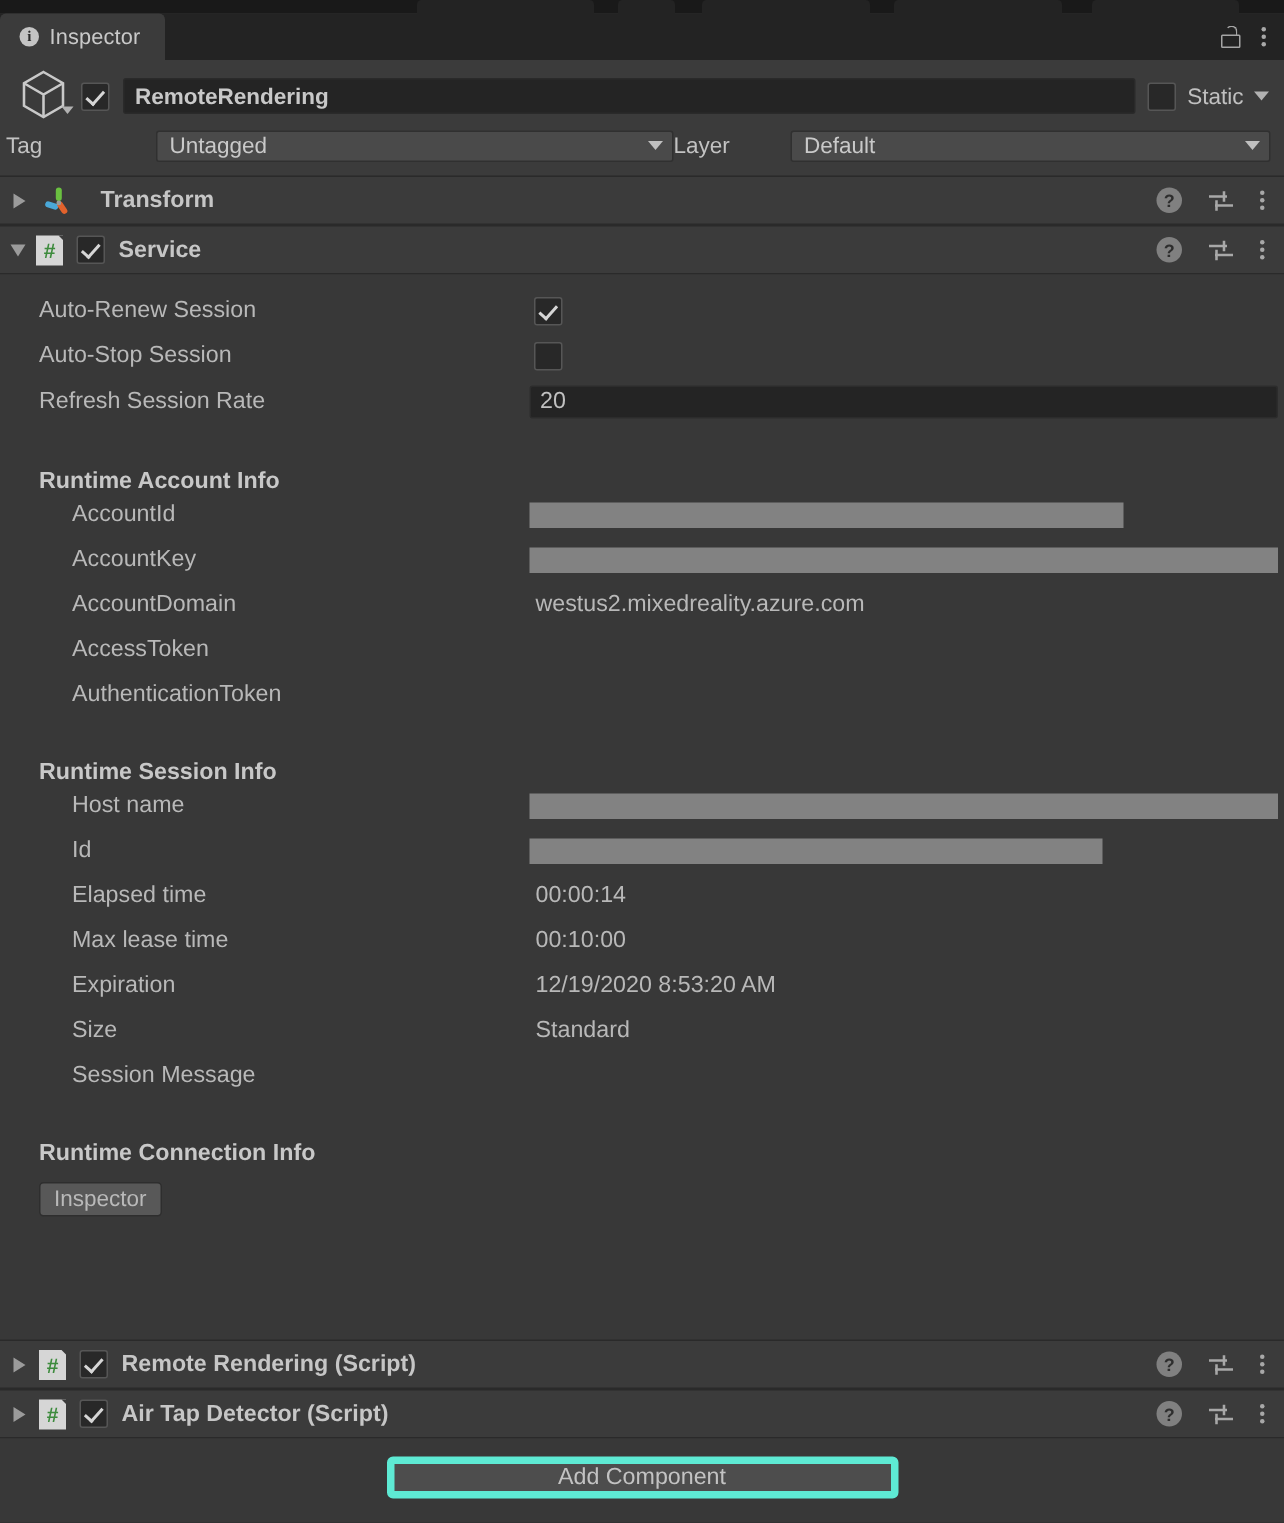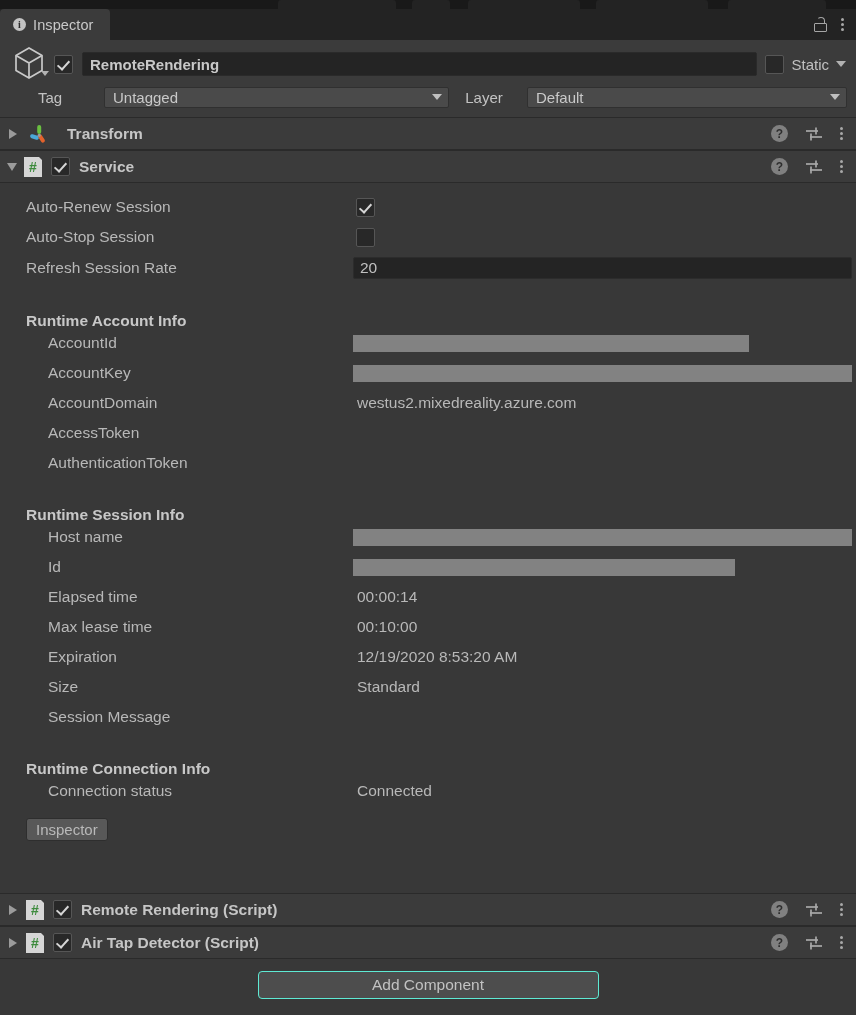--- a/index.html
+++ b/index.html
@@ -155,21 +155,21 @@
     width: 0; height: 0;
     border-left: 5px solid transparent;
     border-right: 5px solid transparent;
     border-top: 6px solid #b2b2b2;
   }
   .caret-dn.sm {
     border-left-width: 4.5px; border-right-width: 4.5px; border-top-width: 5px;
   }
 
   .row2 { display: flex; align-items: center; height: 28px; margin-top: 3px; }
-  .field-label { font-size: 15px; color: #c2c2c2; text-align: center; }
+  .field-label { font-size: 15px; color: #c2c2c2; text-align: left; }
   .dropdown {
     height: 21px;
     background: #4a4a4a;
     border: 1px solid #303030;
     border-radius: 2px;
     box-sizing: border-box;
     display: flex; align-items: center;
     padding: 0 6px 0 8px;
     color: #c9c9c9;
     font-size: 15px;
@@ -332,21 +332,21 @@
     background: #383838;
     padding: 12px 0 16px 0;
     display: flex;
     justify-content: center;
     flex: 0 0 auto;
   }
   .add-component {
     width: 341px;
     height: 28px;
     background: #4d4d4d;
-    border: 1px solid #5eead4;
+    border: 5px solid #5eead4;
     border-radius: 4px;
     box-sizing: border-box;
     display: flex; align-items: center; justify-content: center;
     color: #c2c2c2;
     font-size: 15.5px;
   }
 </style>
 </head>
 <body>
 
@@ -547,24 +547,20 @@
       <span class="prop-label indent">Session Message</span>
       <span class="prop-value"></span>
     </div>
 
     <div class="section-gap"></div>
 
     
     <div class="prop-row">
       <span class="section-head">Runtime Connection Info</span>
     </div>
-    <div class="prop-row prop-row-rel">
-      <span class="prop-label indent">Connection status</span>
-      <span class="prop-value">Connected</span>
-    </div>
 
     <div class="inspector-btn">
       <span>Inspector</span>
     </div>
   </div>
 
   <div class="comp-header">
     <span class="foldout closed"></span>
     <span class="cs-icon">
       <span class="page"></span>

